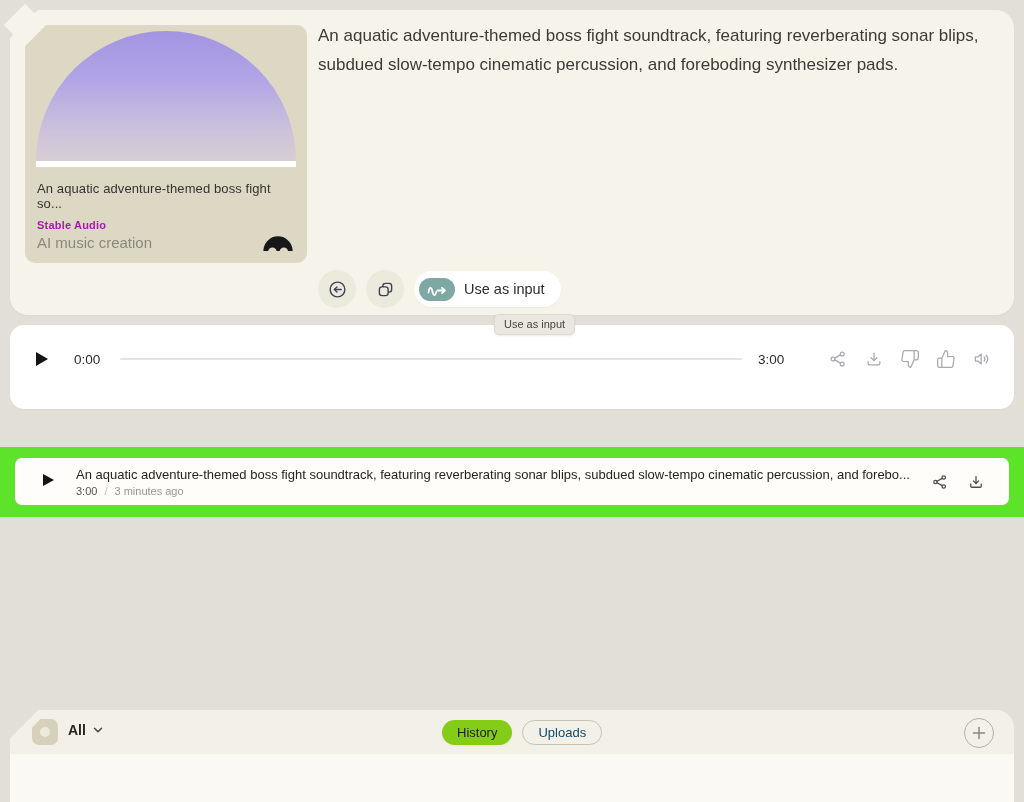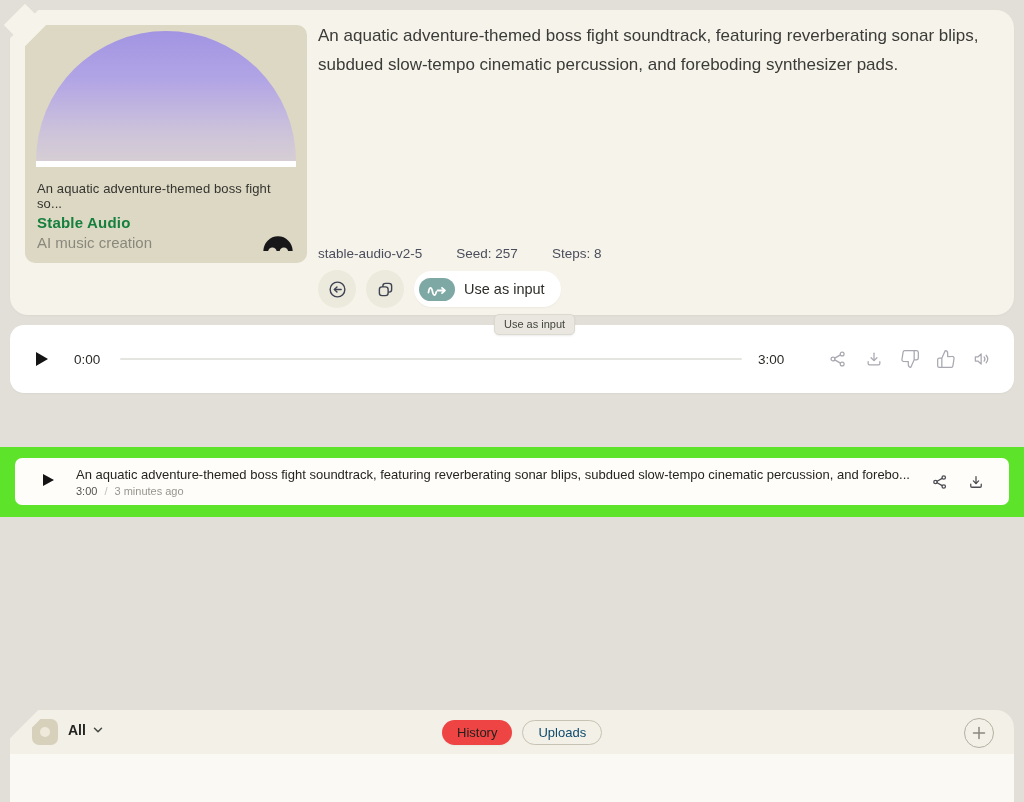--- a/index.html
+++ b/index.html
@@ -36,21 +36,21 @@
   .dome {
     margin:6px 11px 0; height:130px;
     border-radius:130px 130px 0 0;
     background:linear-gradient(180deg,#a294e2 0%,#b2a5e5 38%,#cdc3da 78%,#d6ced4 100%);
   }
   .dome-strip { margin:0 11px; height:6px; background:#ffffff; }
   .card-caption {
     margin:14px 12px 0; font-size:13px; color:#34342f; letter-spacing:.1px;
   }
   .card-brand { position:absolute; left:12px; bottom:12px; }
-  .brand-name { font-size:15px; font-weight:700; color:#15803d; letter-spacing:.2px; }
+  .brand-name { font-size:11px; font-weight:700; color:#a21caf; letter-spacing:.2px; }
   .brand-tagline { font-size:15px; color:#8a887d; margin-top:3px; }
   .card-logo { position:absolute; right:13px; bottom:12px; width:32px; height:16px; }
 
   .prompt {
     position:absolute; left:308px; top:11px; width:695px;
     font-size:17px; line-height:29px; color:#3b3b38;
   }
   .meta-row {
     position:absolute; left:308px; top:236px;
     display:flex; gap:34px; font-size:13.5px; color:#4b4e5c;
@@ -77,21 +77,21 @@
   .use-input-label { font-size:14.5px; color:#2c2c28; }
   .tooltip {
     position:absolute; left:494px; top:314px; z-index:6;
     background:#e9e7df; border:1px solid #dcd9cf; border-radius:5px;
     padding:3px 9px 4px; font-size:11px; color:#45453f;
     box-shadow:0 1px 2px rgba(0,0,0,.08);
   }
 
   
   .player-bar {
-    left:10px; top:325px; width:1004px; height:68px;
+    left:10px; top:325px; width:1004px; height:84px;
     background:#ffffff; border-radius:14px;
     box-shadow:0 1px 2px rgba(0,0,0,.03);
   }
   .tri { display:inline-block; width:0; height:0; }
   .tri-player { border-top:7px solid transparent; border-bottom:7px solid transparent; border-left:12px solid #141414; }
   .player-play { position:absolute; left:26px; top:27px; background:none; border:none; cursor:pointer; }
   .time { position:absolute; top:27px; font-size:13.5px; color:#2b2b28; }
   .time-elapsed { left:64px; }
   .time-duration { left:748px; }
   .seek-track {
@@ -126,21 +126,21 @@
     position:absolute; left:58px; top:12px; display:flex; align-items:center; gap:6px;
     background:none; border:none; cursor:pointer;
   }
   .filter-label { font-size:14px; font-weight:700; color:#23231f; }
   .tabs { position:absolute; left:432px; top:10px; display:flex; gap:10px; }
   .tab {
     height:25px; line-height:24px; padding:0 15px; border-radius:13px;
     font-size:13px; cursor:pointer; border:none; background:none;
     font-family:"Liberation Sans", sans-serif;
   }
-  .tab-active { background:#ef4444; color:#22221e; box-shadow:0 1px 2px rgba(0,0,0,.04); }
+  .tab-active { background:#84cc16; color:#22221e; box-shadow:0 1px 2px rgba(0,0,0,.04); }
   .tab-inactive { border:1px solid #c7c2b4; color:#0c4a6e; }
   .add-btn {
     position:absolute; right:20px; top:8px; width:30px; height:30px;
     border-radius:50%; border:1.4px solid #b3afa3; background:none; cursor:pointer;
     display:flex; align-items:center; justify-content:center; color:#8a887e;
   }
 
   .track-list {
     position:absolute; left:0; right:0; top:44px; bottom:0;
     background:#fbf9f4; overflow:hidden;
@@ -186,25 +186,20 @@
       <svg viewBox="0 0 24 12" width="32" height="16">
         <path d="M1 12 A11 11 0 0 1 23 12 Z" fill="#17171a"></path>
         <circle cx="7.8" cy="12.6" r="3.2" fill="#ddd8c4"></circle>
         <circle cx="16.4" cy="12.6" r="3.2" fill="#ddd8c4"></circle>
       </svg>
     </span>
   </div>
 
   <div class="prompt">An aquatic adventure-themed boss fight soundtrack, featuring reverberating sonar blips, subdued slow-tempo cinematic percussion, and foreboding synthesizer pads.</div>
 
-  <div class="meta-row">
-    <span>stable-audio-v2-5</span>
-    <span>Seed: 257</span>
-    <span>Steps: 8</span>
-  </div>
 
   <div class="actions-row">
     <button class="circle-btn">
       <span>
         <svg viewBox="0 0 24 24" width="21" height="21" fill="none" stroke="currentColor" stroke-width="1.6" stroke-linecap="round" stroke-linejoin="round">
           <circle cx="12" cy="12" r="8.4"></circle>
           <line x1="16.2" y1="12" x2="8.6" y2="12"></line>
           <path d="M11.4 9.2 L8.4 12 l3 2.8"></path>
         </svg>
       </span>

